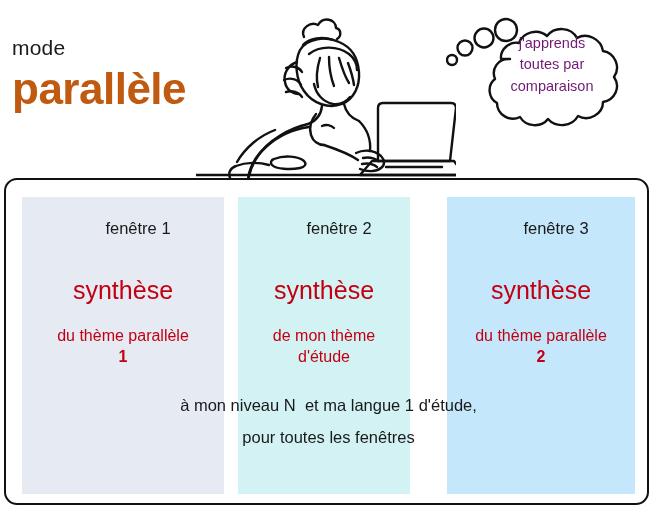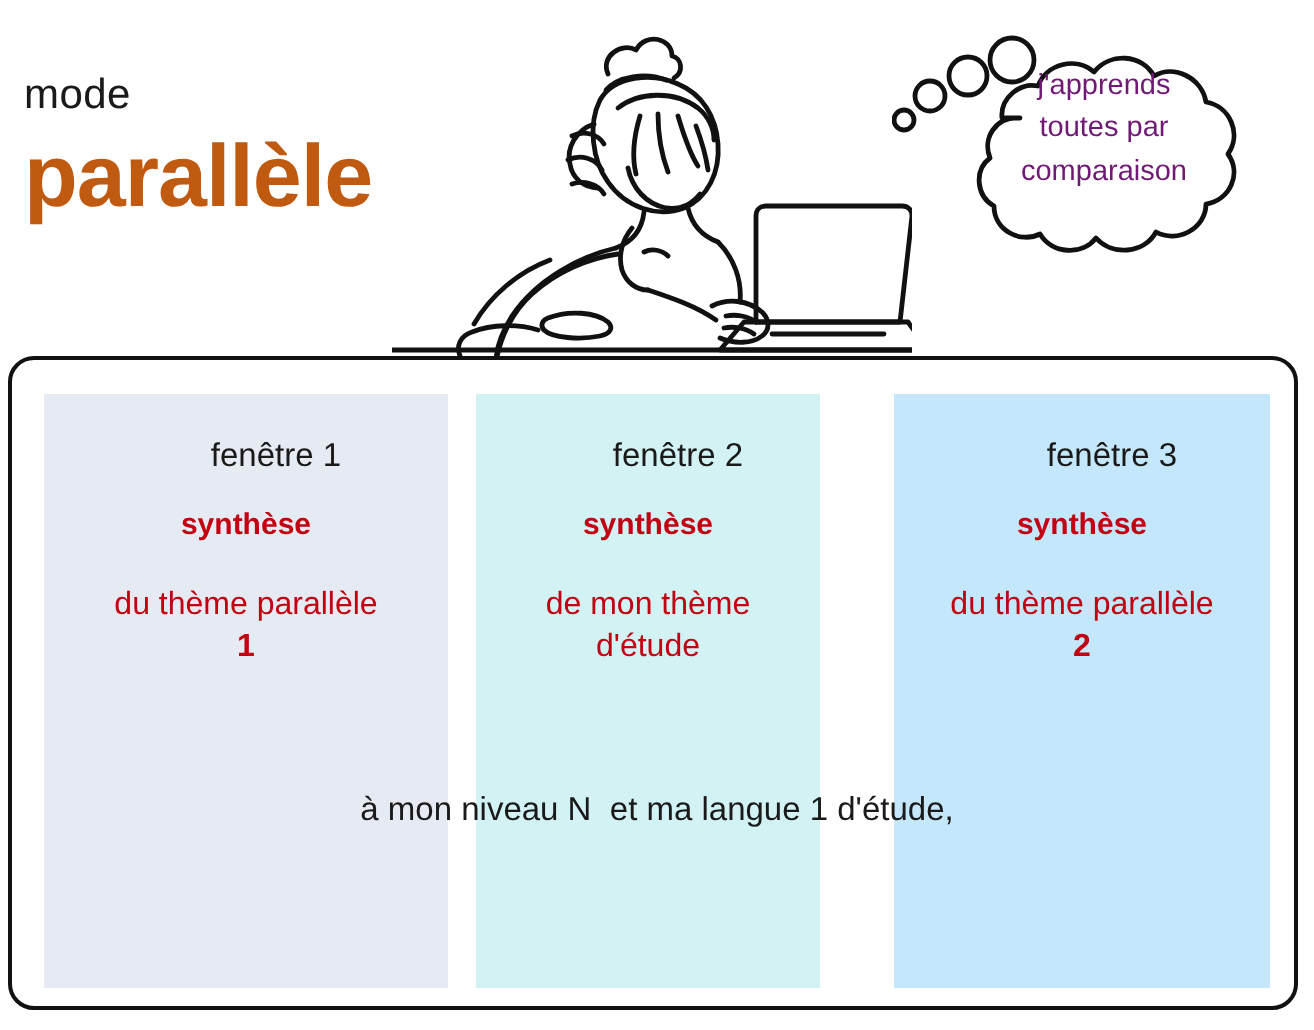--- a/index.html
+++ b/index.html
@@ -101,23 +101,23 @@
   }
 
   .window-label {
     font-size: 16.5px;
     color: #1a1a1a;
     line-height: 1.2;
     padding-left: 30px;
   }
 
   .synthese {
-    margin-top: 15px;
-    font-size: 15px;
-    font-weight: bold;
+    margin-top: 36px;
+    font-size: 25px;
+    font-weight: normal;
     color: #c20012;
     line-height: 1.2;
   }
 
   .col-desc {
     margin-top: 20px;
     font-size: 16px;
     color: #c20012;
     line-height: 1.33;
   }
@@ -258,14 +258,15 @@
       <div class="synthese">synthèse</div>
       <div class="col-desc">
         <div>du thème parallèle</div>
         <div class="strong">2</div>
       </div>
     </div>
   </div>
 
   <div id="footer-text">
     <div>à mon niveau N  et ma langue 1 d'étude,</div>
+    <div>pour toutes les fenêtres</div>
   </div>
 </div>
 
 </body></html>

